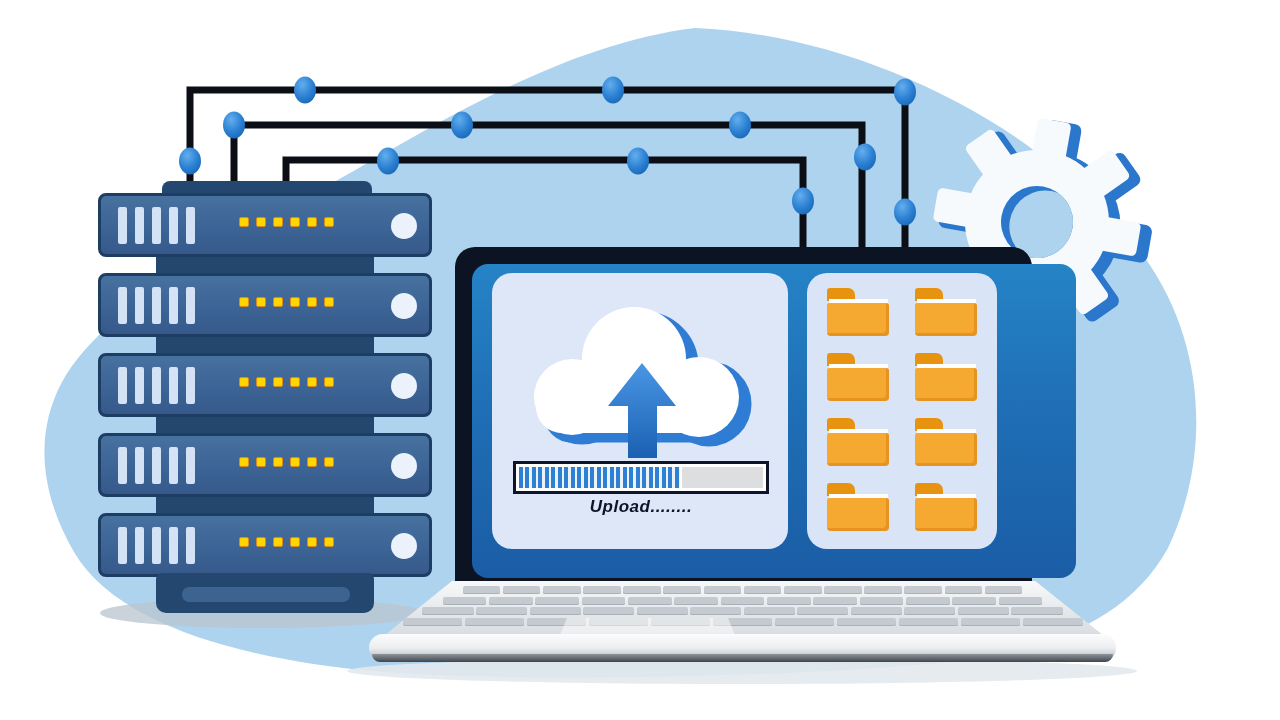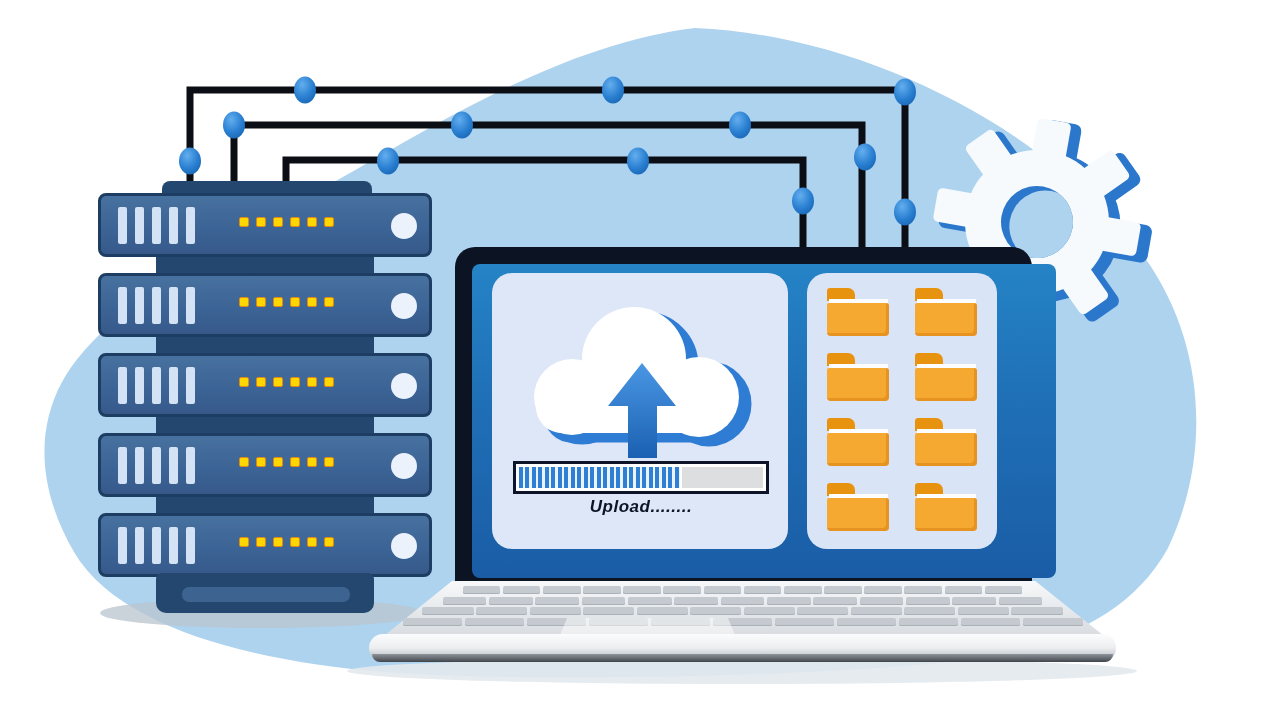--- a/index.html
+++ b/index.html
@@ -25,21 +25,21 @@
                  background:#24476f;border-radius:6px 6px 10px 10px;}
   .pedestal-slot{position:absolute;left:26px;right:24px;top:14px;height:15px;
                  background:#3d6390;border-radius:7px;}
 
   
   #laptop{position:absolute;left:0;top:0;z-index:3;}
   .lap-frame{position:absolute;left:455px;top:247px;width:577px;height:345px;
              background:#0c1322;border-radius:20px 20px 8px 8px;}
   .lap-screen{position:absolute;left:472px;top:264px;width:584px;height:314px;
               background:linear-gradient(180deg,#2583c6 0%,#1f6fb6 45%,#1a5da6 100%);
-              border-radius:8px;}
+              border-radius:16px;padding-left:20px;}
   .panel{position:absolute;background:#dde7f8;border-radius:20px;}
   #panel-left{left:20px;top:9px;width:296px;height:276px;}
   #panel-right{left:335px;top:9px;width:190px;height:276px;background:#d9e4f7;}
 
   
   #cloud-svg{position:absolute;left:30px;top:22px;}
 
   
   .progress{position:absolute;left:21px;top:188px;width:256px;height:33px;
             border:3px solid #0e1528;background:#fff;box-sizing:border-box;

